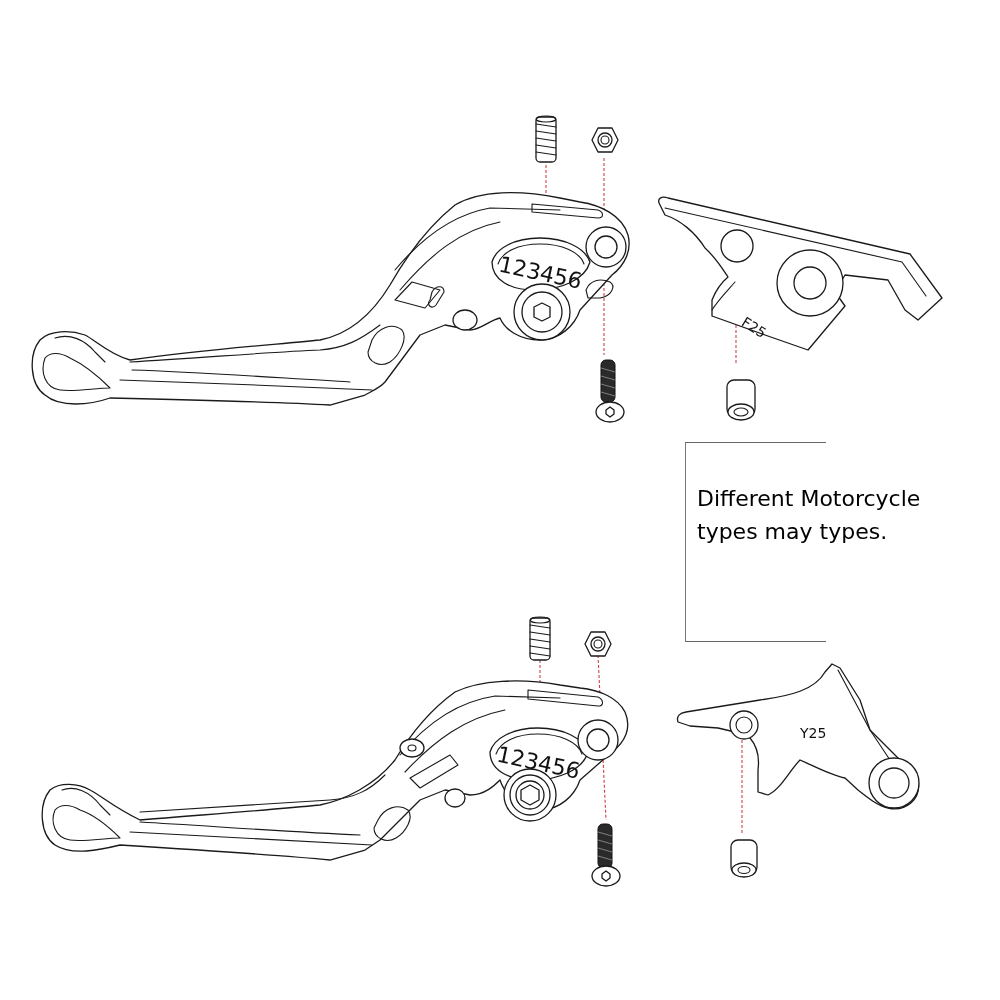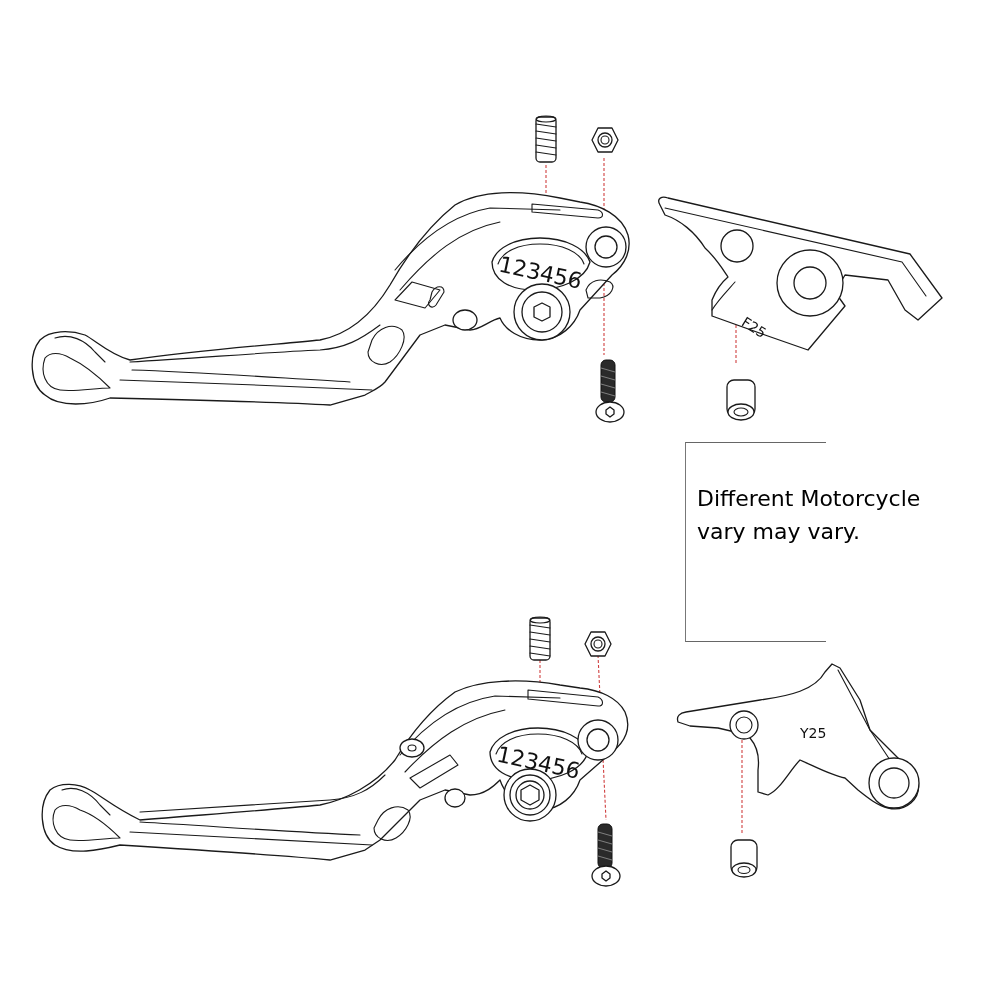--- a/index.html
+++ b/index.html
@@ -181,15 +181,15 @@
       <rect class="ln" x="731" y="840" width="26" height="34" rx="7"></rect>
       <ellipse class="ln" cx="744" cy="870" rx="12" ry="7"></ellipse>
       <ellipse class="ln-nf" cx="744" cy="870" rx="6" ry="3.5"></ellipse>
     </g>
   </g>
 </svg>
 
 <div class="note-box"></div>
 <div class="note-text">
   <div>Different Motorcycle</div>
-  <div>vary may vary.</div>
+  <div>types may types.</div>
 </div>
 </div>
 
 </body></html>

